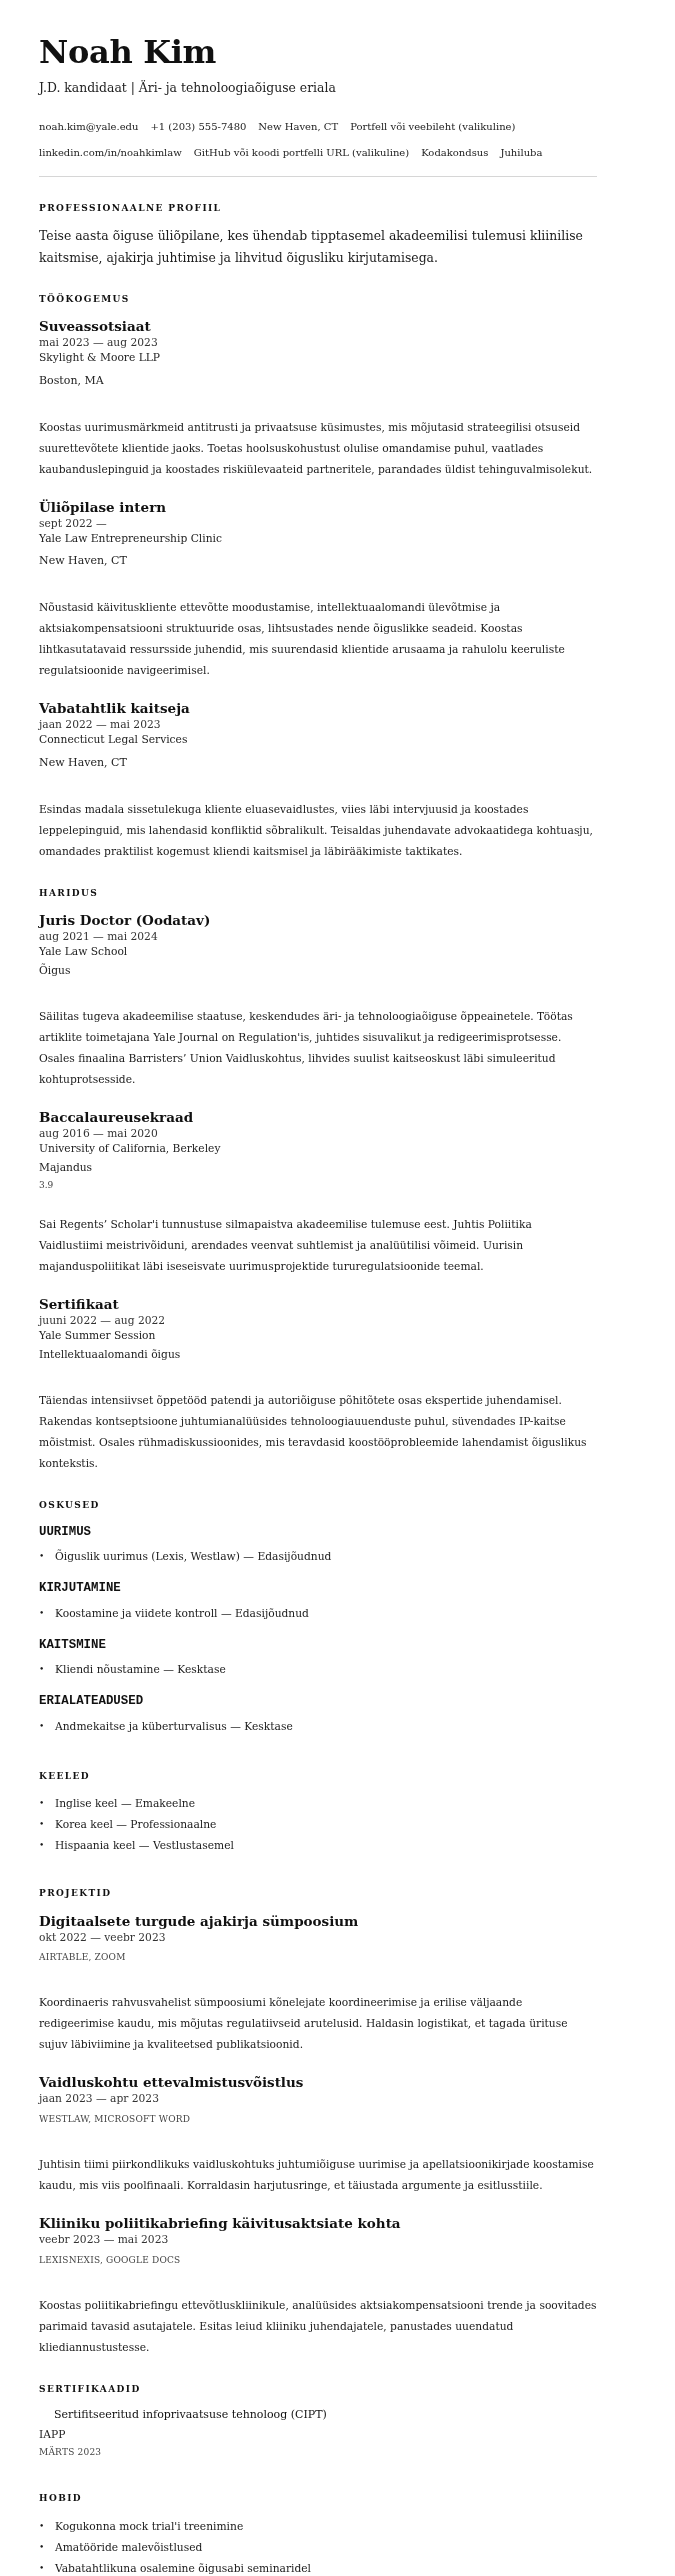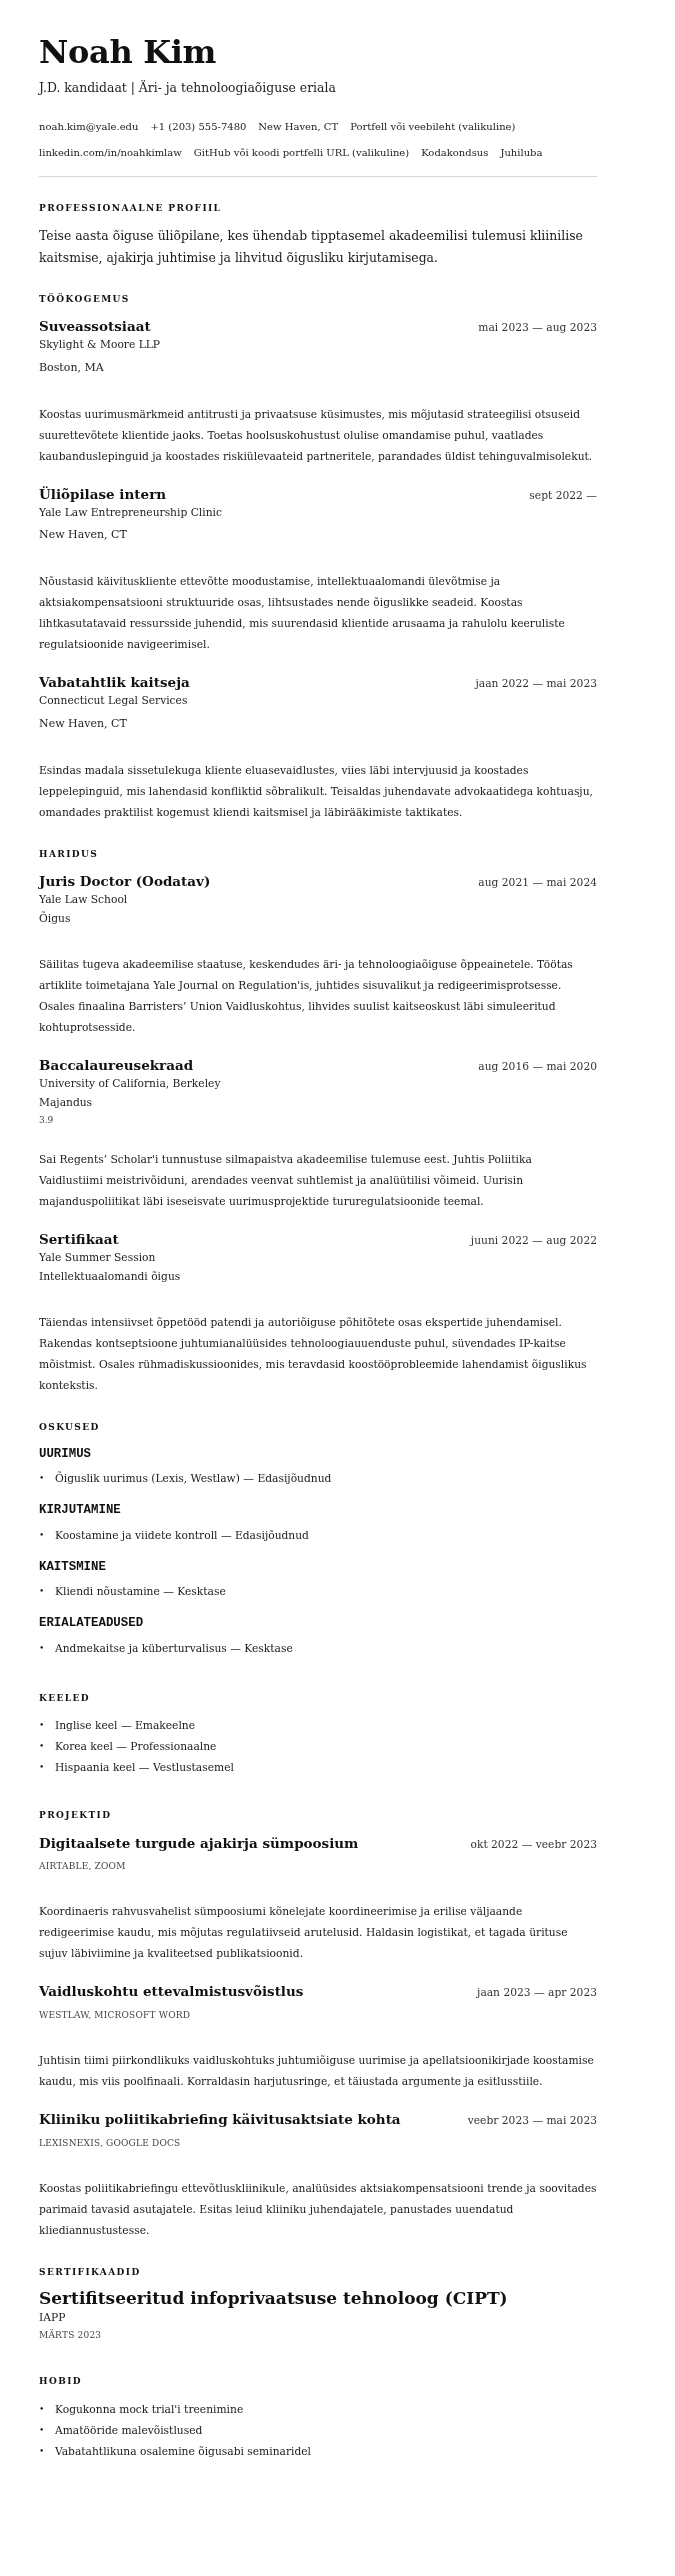--- a/index.html
+++ b/index.html
@@ -12,36 +12,36 @@
   .page { padding: 33px 36px 34px 39px; width: 633px; }
   .name { font-size: 32px; font-weight: bold; color: #111; line-height: 1.2; letter-spacing: -0.3px; }
   .headline { font-size: 12.4px; color: #222; margin-top: 8px; line-height: 1.4; }
   .contacts { margin-top: 17px; font-size: 10px; color: #222; line-height: 26px; display: flex; flex-wrap: wrap; column-gap: 12px; max-width: 620px; }
   .contacts span { white-space: nowrap; }
   .divider { border: none; border-top: 1.1px solid #d6d6d6; margin-top: 10px; }
   .section { margin-top: 26px; }
   .section-title { font-size: 9px; font-weight: bold; letter-spacing: 1.4px; text-transform: uppercase; color: #111; margin-bottom: 12.4px; }
   .summary { font-size: 12.4px; line-height: 21.4px; color: #1a1a1a; }
   .entry { margin-bottom: 17px; }
-  .entry-head { display: flex; justify-content: space-between; align-items: baseline; }
+  .entry-head { display: flex; justify-content: space-between; align-items: baseline; flex-direction: column; }
   .entry-title { font-size: 13.5px; font-weight: bold; color: #111; line-height: 20px; }
   .entry-date { font-size: 10.7px; color: #333; white-space: nowrap; }
   .entry-org { font-size: 10.7px; color: #222; line-height: 18px; }
   .entry-loc { font-size: 11px; color: #222; line-height: 18px; margin-top: 4.5px; }
   .entry-field { font-size: 10.7px; color: #222; line-height: 19px; }
   .entry-gpa { font-size: 9px; color: #444; line-height: 17px; }
   .entry-tech { font-size: 9px; color: #444; line-height: 16px; margin-top: 5.6px; letter-spacing: 0.2px; }
   .entry-body { font-size: 10.7px; color: #1a1a1a; line-height: 21px; margin-top: 27px; max-width: 601px; }
   .edu-body { margin-top: 26px; }
   .skill-cat { font-size: 12.4px; font-weight: bold; color: #111; margin-top: 13.5px; line-height: 18px; }
   .skill-cat:first-of-type { margin-top: 12px; font-family: Liberation Mono, monospace; }
   ul.bullets { list-style: none; margin-top: 5.6px; }
   ul.bullets li { font-size: 10.7px; color: #1a1a1a; line-height: 21px; position: relative; padding-left: 16px; }
   ul.bullets li::before { content: "•"; position: absolute; left: 0; top: 0; font-size: 9px; }
-  .cert-name { font-size: 17px; font-weight: bold; color: #111; line-height: 18px; }
+  .cert-name { font-size: 11px; font-weight: normal; color: #111; line-height: 18px; margin-left: 15px; }
   .cert-issuer { font-size: 10.7px; color: #222; line-height: 18px; margin-top: 2.3px; }
   .cert-date { font-size: 9px; color: #444; line-height: 17px; letter-spacing: 0.2px; }
 </style>
 </head>
 <body>
 
 <div class="page">
 
   <header>
     <h1 class="name">Noah Kim</h1>

